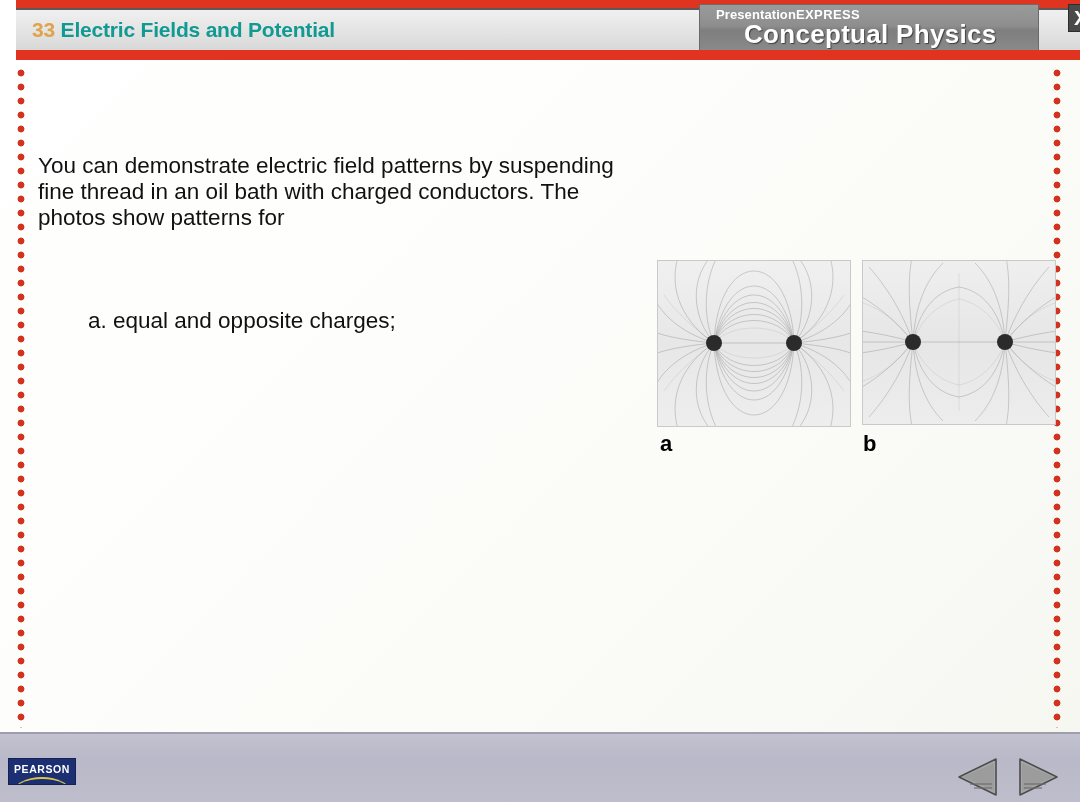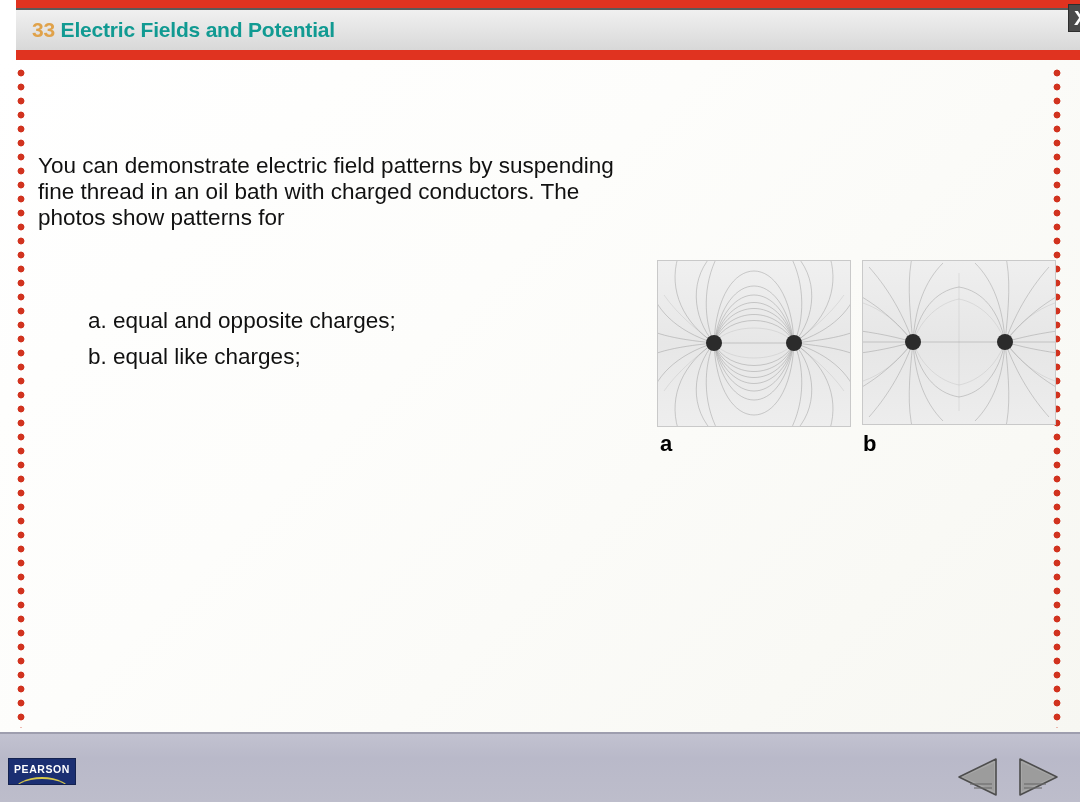--- a/index.html
+++ b/index.html
@@ -249,36 +249,41 @@
 <div class="header">
   <div class="header-red-top"></div>
   <div class="header-dark-line"></div>
   <div class="header-body"></div>
 
   <div class="chapter-title">
     <span class="chapter-num">33</span>
     <span class="chapter-name">Electric Fields and Potential</span>
   </div>
 
+  <div class="logo-panel">
+    <div class="logo-line1">
+      <span class="pe-light">Presentation</span><span class="pe-bold">EXPRESS</span>
+    </div>
+    <div class="logo-line2">Conceptual Physics</div>
+  </div>
 
   <div class="close-button">X</div>
   <div class="header-red-bottom"></div>
 </div>
 
 <div class="slide">
 
   <div class="dots dots-left"></div>
   <div class="dots dots-right"></div>
 
 
   <div class="body-text">You can demonstrate electric field patterns by suspending fine thread in an oil bath with charged conductors. The photos show patterns for</div>
 
   <div class="sub-list">
     <div>a. equal and opposite charges;</div>
-    <div>b. equal like charges;</div>
   </div>
 
   <div class="photo photo-a">
     <svg width="192" height="165" viewBox="0 0 192 165">
       <defs>
         <linearGradient id="ga" x1="0" y1="0" x2="0" y2="1">
           <stop offset="0%" stop-color="#f0f0f0"></stop>
           <stop offset="50%" stop-color="#e7e7e7"></stop>
           <stop offset="100%" stop-color="#eeeeee"></stop>
         </linearGradient>

